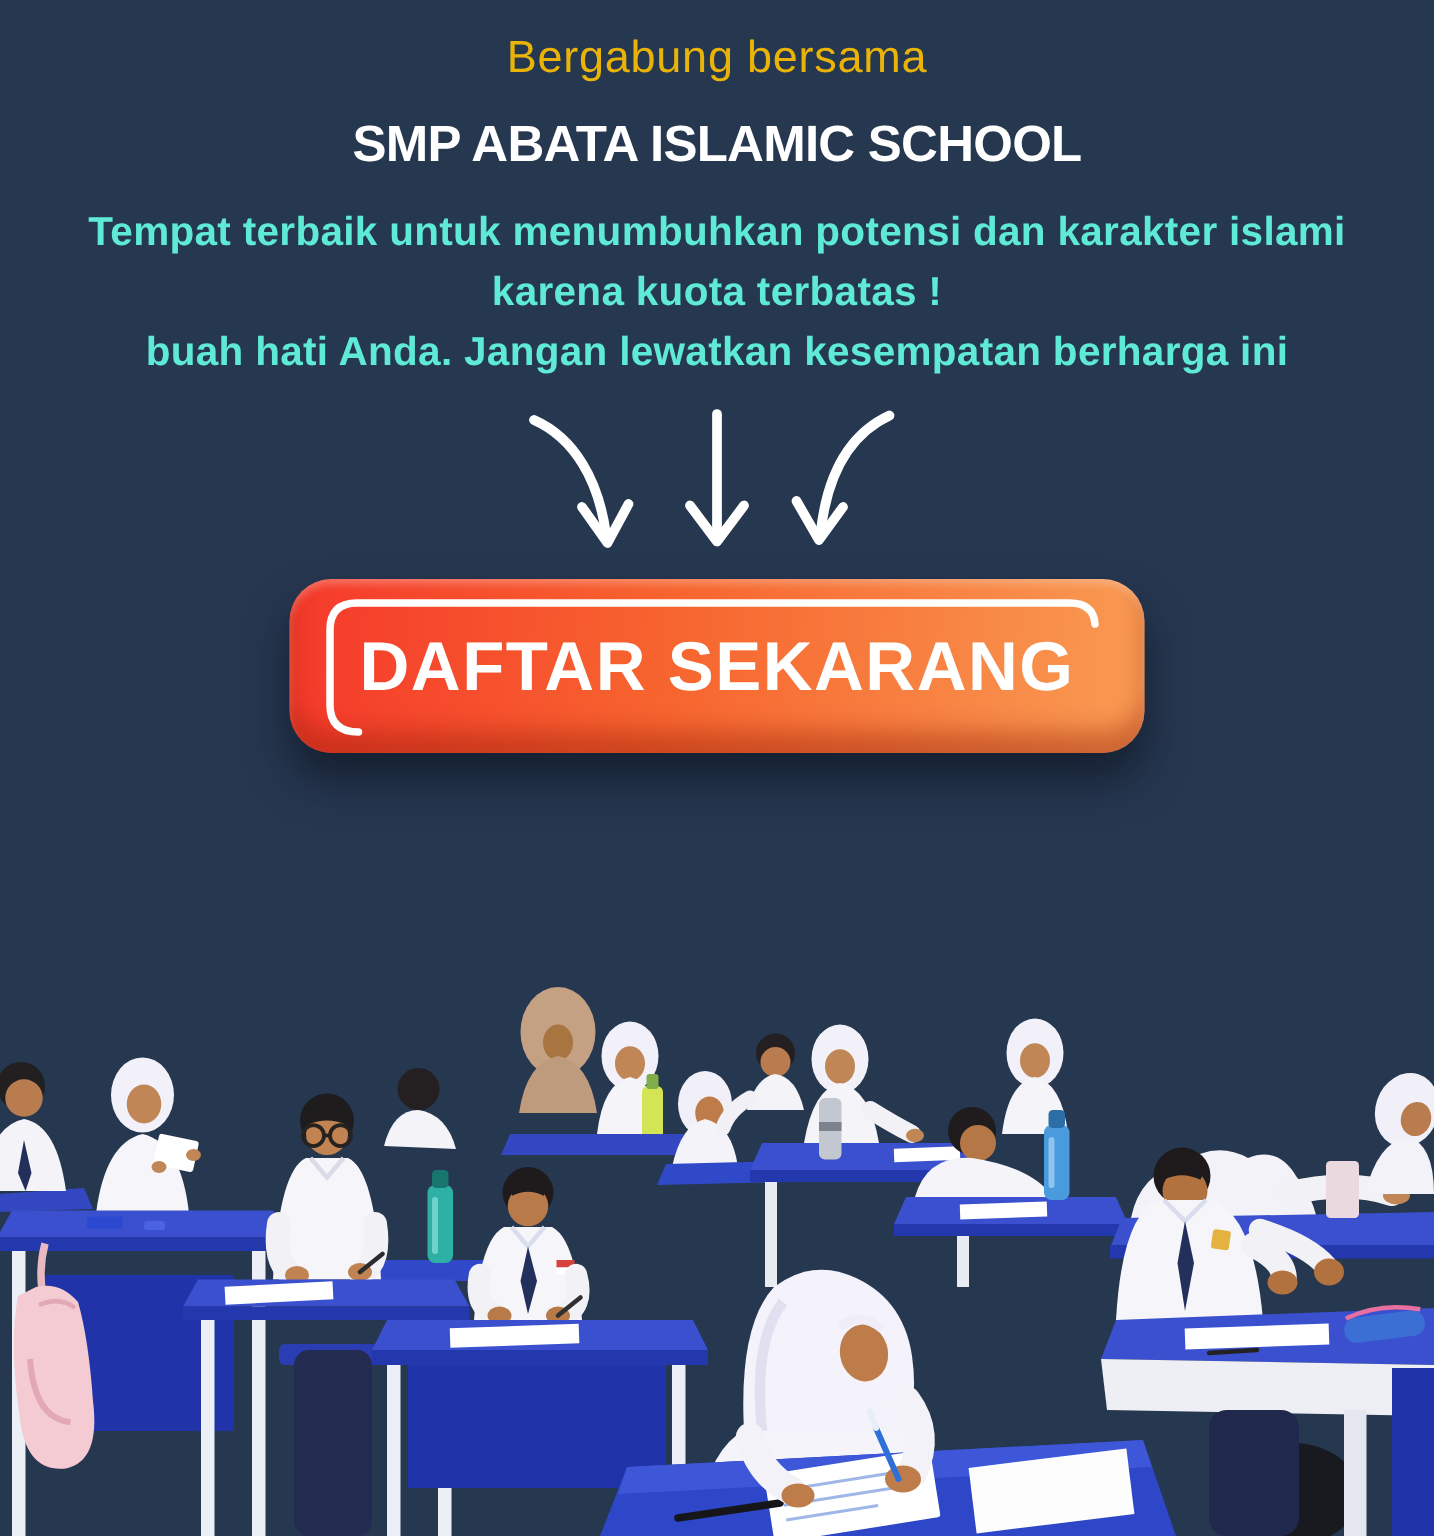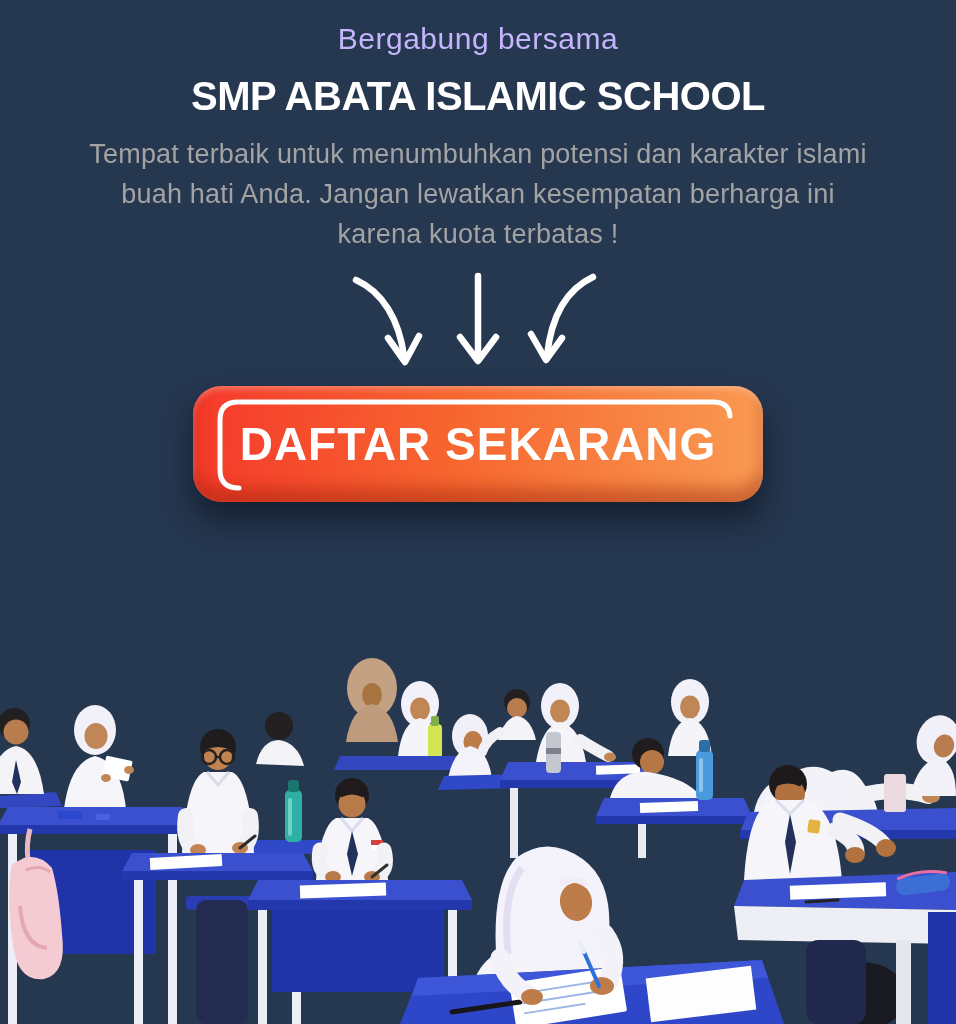--- a/index.html
+++ b/index.html
@@ -3,29 +3,29 @@
 <meta charset="utf-8">
 <style>
   html,body{margin:0;padding:0;background:#263750;}
   .flyer{
     position:relative;width:956px;height:1024px;overflow:hidden;
     background:#263750;font-family:"Liberation Sans",sans-serif;
   }
   .hero{text-align:center;color:#fff;}
   .kicker{
     padding-top:20px;font-size:30px;line-height:38px;font-weight:400;
-    letter-spacing:.5px;color:#c4b5fd;
+    letter-spacing:.5px;color:#eab308;
   }
   .title{
-    margin-top:10px;font-size:40px;line-height:56px;font-weight:700;
+    margin-top:10px;font-size:34px;line-height:56px;font-weight:700;
     letter-spacing:-.5px;color:#ffffff;
   }
   .desc{
-    margin-top:10px;font-size:27px;line-height:40px;font-weight:400;
-    color:#a3a3a3;letter-spacing:.2px;
+    margin-top:10px;font-size:27px;line-height:40px;font-weight:700;
+    color:#5eead4;letter-spacing:.2px;
   }
   .arrows{display:block;margin:16px auto 0;}
   .cta{
     position:relative;display:flex;align-items:center;justify-content:center;
     width:570px;height:116px;margin:16px auto 0;border:none;cursor:pointer;
     border-radius:28px;
     background:linear-gradient(95deg,#f5392b 0%,#f7652f 45%,#f99b53 100%);
     box-shadow:0 18px 30px rgba(8,12,22,.55),
                inset 0 -14px 16px rgba(145,28,8,.42),
                inset 0 3px 6px rgba(255,255,255,.30);
@@ -40,22 +40,22 @@
 </head>
 <body>
 
 <div class="flyer">
 
   <div class="hero">
     <div class="kicker">Bergabung bersama</div>
     <div class="title">SMP ABATA ISLAMIC SCHOOL</div>
     <div class="desc">
       <div>Tempat terbaik untuk menumbuhkan potensi dan karakter islami</div>
+      <div>karena kuota terbatas !</div>
       <div>buah hati Anda. Jangan lewatkan kesempatan berharga ini</div>
-      <div>karena kuota terbatas !</div>
     </div>
   </div>
 
   <svg class="arrows" width="270" height="100" viewBox="0 0 270 100" fill="none" stroke="#ffffff" stroke-width="6.5" stroke-linecap="round" stroke-linejoin="round">
     <path d="M13,10 C40,22 56,50 61,86"></path>
     <path d="M45,68 L62,92 L76,66"></path>
     <path d="M135,6 L135,88"></path>
     <path d="M117,67 L135,91 L153,67"></path>
     <path d="M250,7 C222,20 208,48 204,86"></path>
     <path d="M188,64 L203,90 L219,68"></path>

